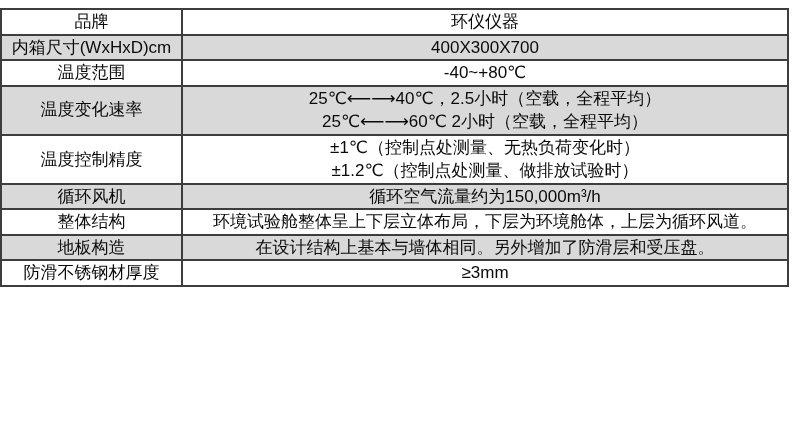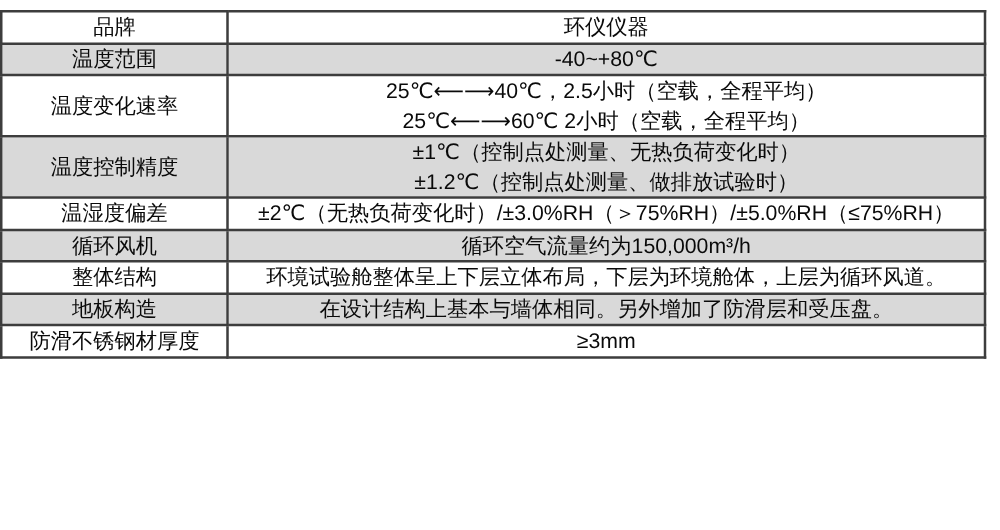--- a/index.html
+++ b/index.html
@@ -49,20 +49,28 @@
         <tr>
           <td class="label-cell">
             <div class="cell-line">品牌</div>
           </td>
           <td class="value-cell">
             <div class="cell-line">环仪仪器</div>
           </td>
         </tr>
         <tr>
           <td class="label-cell">
+            <div class="cell-line">内箱尺寸(WxHxD)cm</div>
+          </td>
+          <td class="value-cell">
+            <div class="cell-line">400X300X700</div>
+          </td>
+        </tr>
+        <tr>
+          <td class="label-cell">
             <div class="cell-line">温度范围</div>
           </td>
           <td class="value-cell">
             <div class="cell-line">-40~+80℃</div>
           </td>
         </tr>
         <tr>
           <td class="label-cell">
             <div class="cell-line">温度变化速率</div>
           </td>
@@ -71,28 +79,20 @@
             <div class="cell-line">25℃⟵⟶60℃ 2小时（空载，全程平均）</div>
           </td>
         </tr>
         <tr>
           <td class="label-cell">
             <div class="cell-line">温度控制精度</div>
           </td>
           <td class="value-cell">
             <div class="cell-line">±1℃（控制点处测量、无热负荷变化时）</div>
             <div class="cell-line">±1.2℃（控制点处测量、做排放试验时）</div>
-          </td>
-        </tr>
-        <tr>
-          <td class="label-cell">
-            <div class="cell-line">温湿度偏差</div>
-          </td>
-          <td class="value-cell">
-            <div class="cell-line">±2℃（无热负荷变化时）/±3.0%RH（＞75%RH）/±5.0%RH（≤75%RH）</div>
           </td>
         </tr>
         <tr>
           <td class="label-cell">
             <div class="cell-line">循环风机</div>
           </td>
           <td class="value-cell">
             <div class="cell-line">循环空气流量约为150,000m³/h</div>
           </td>
         </tr>

